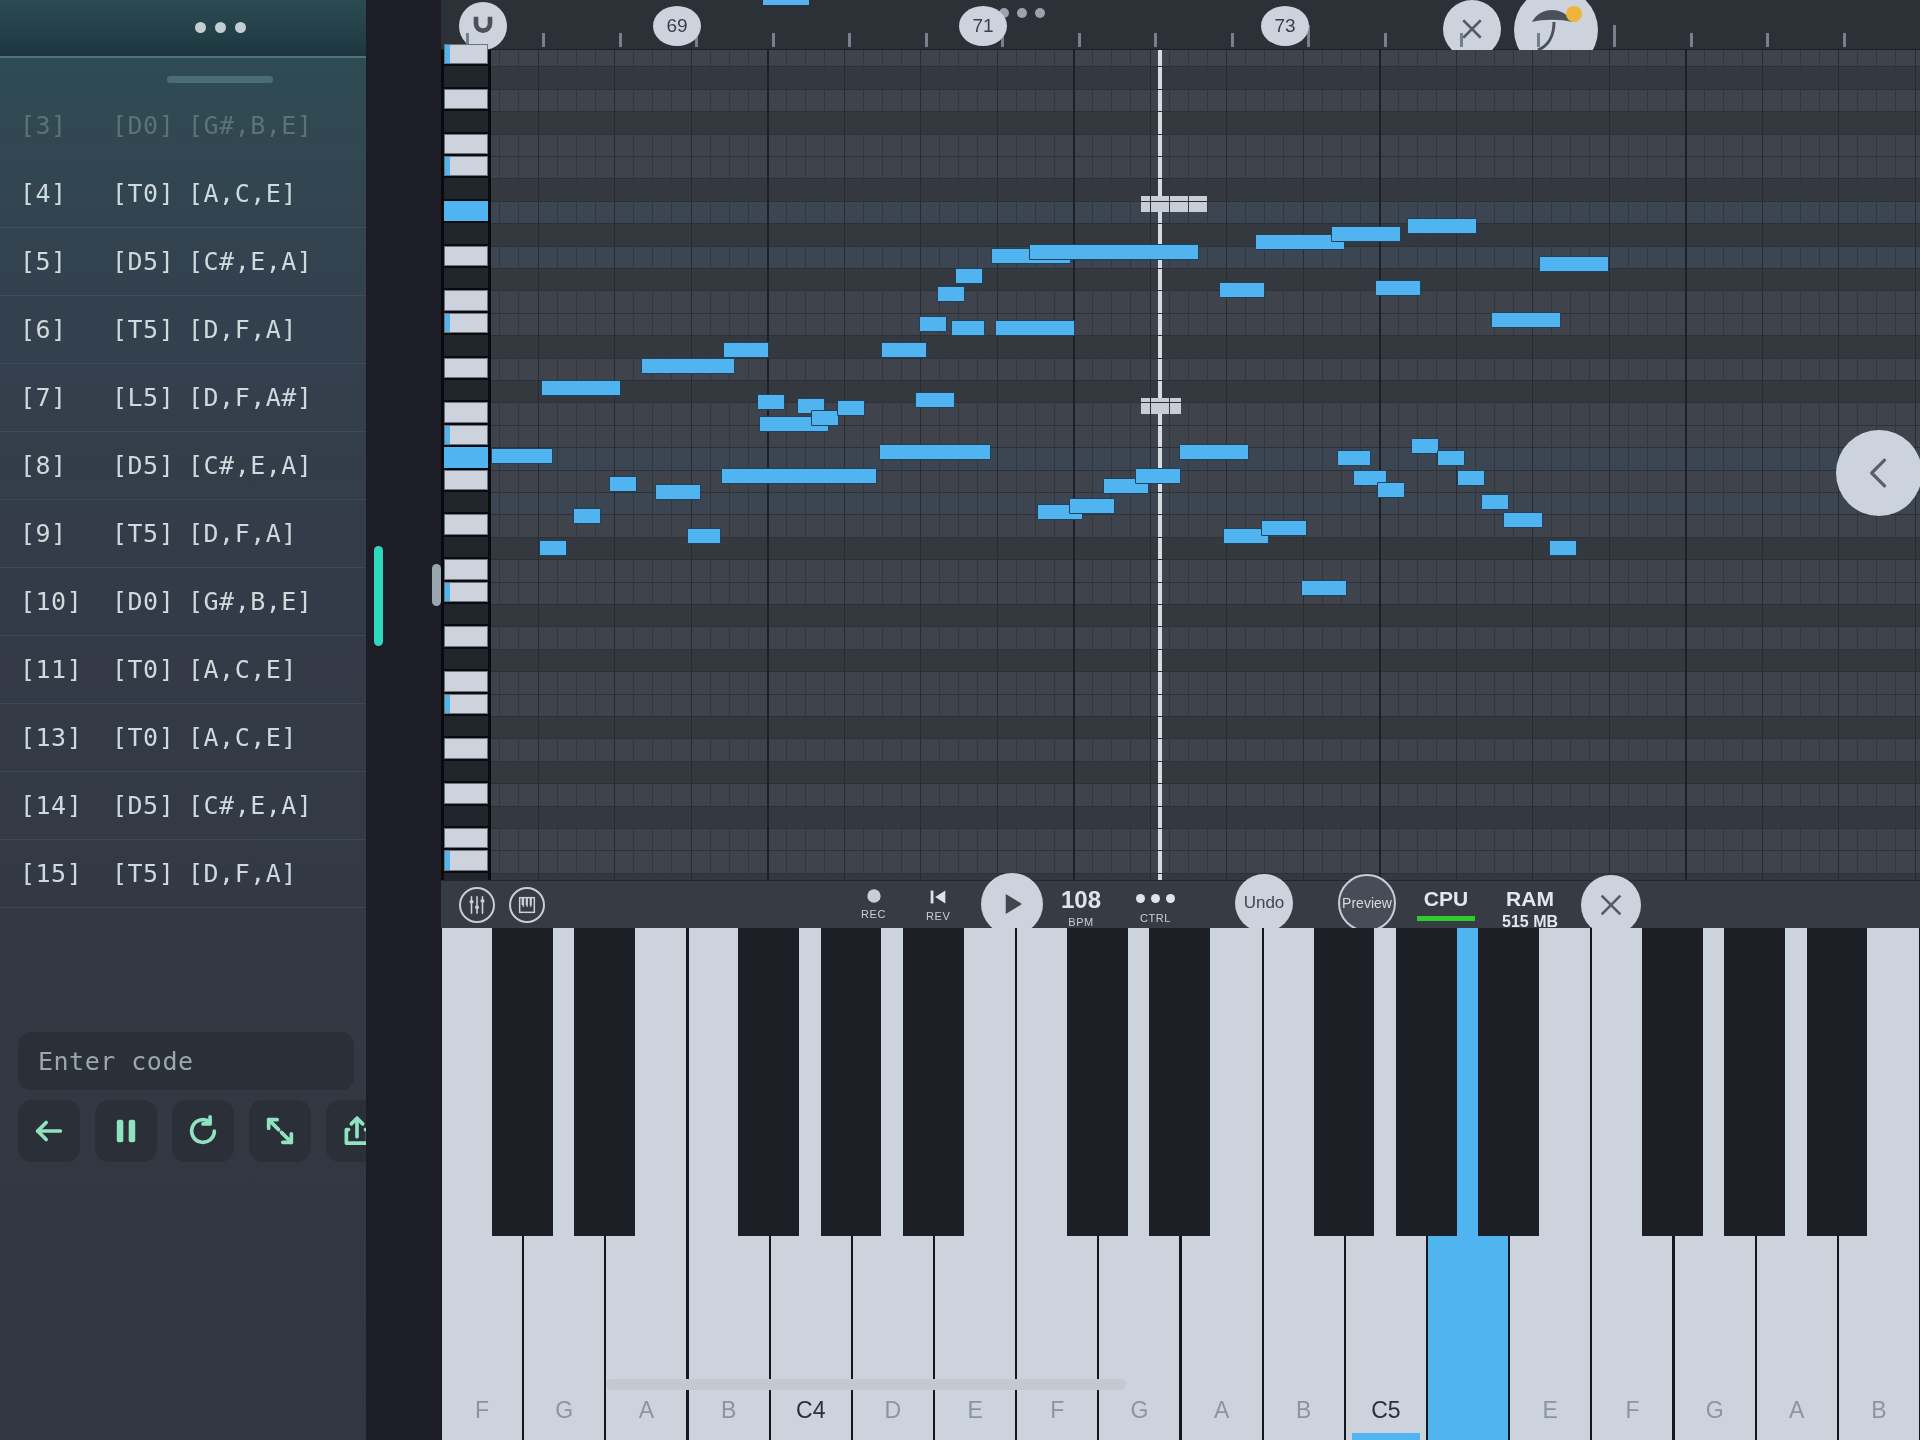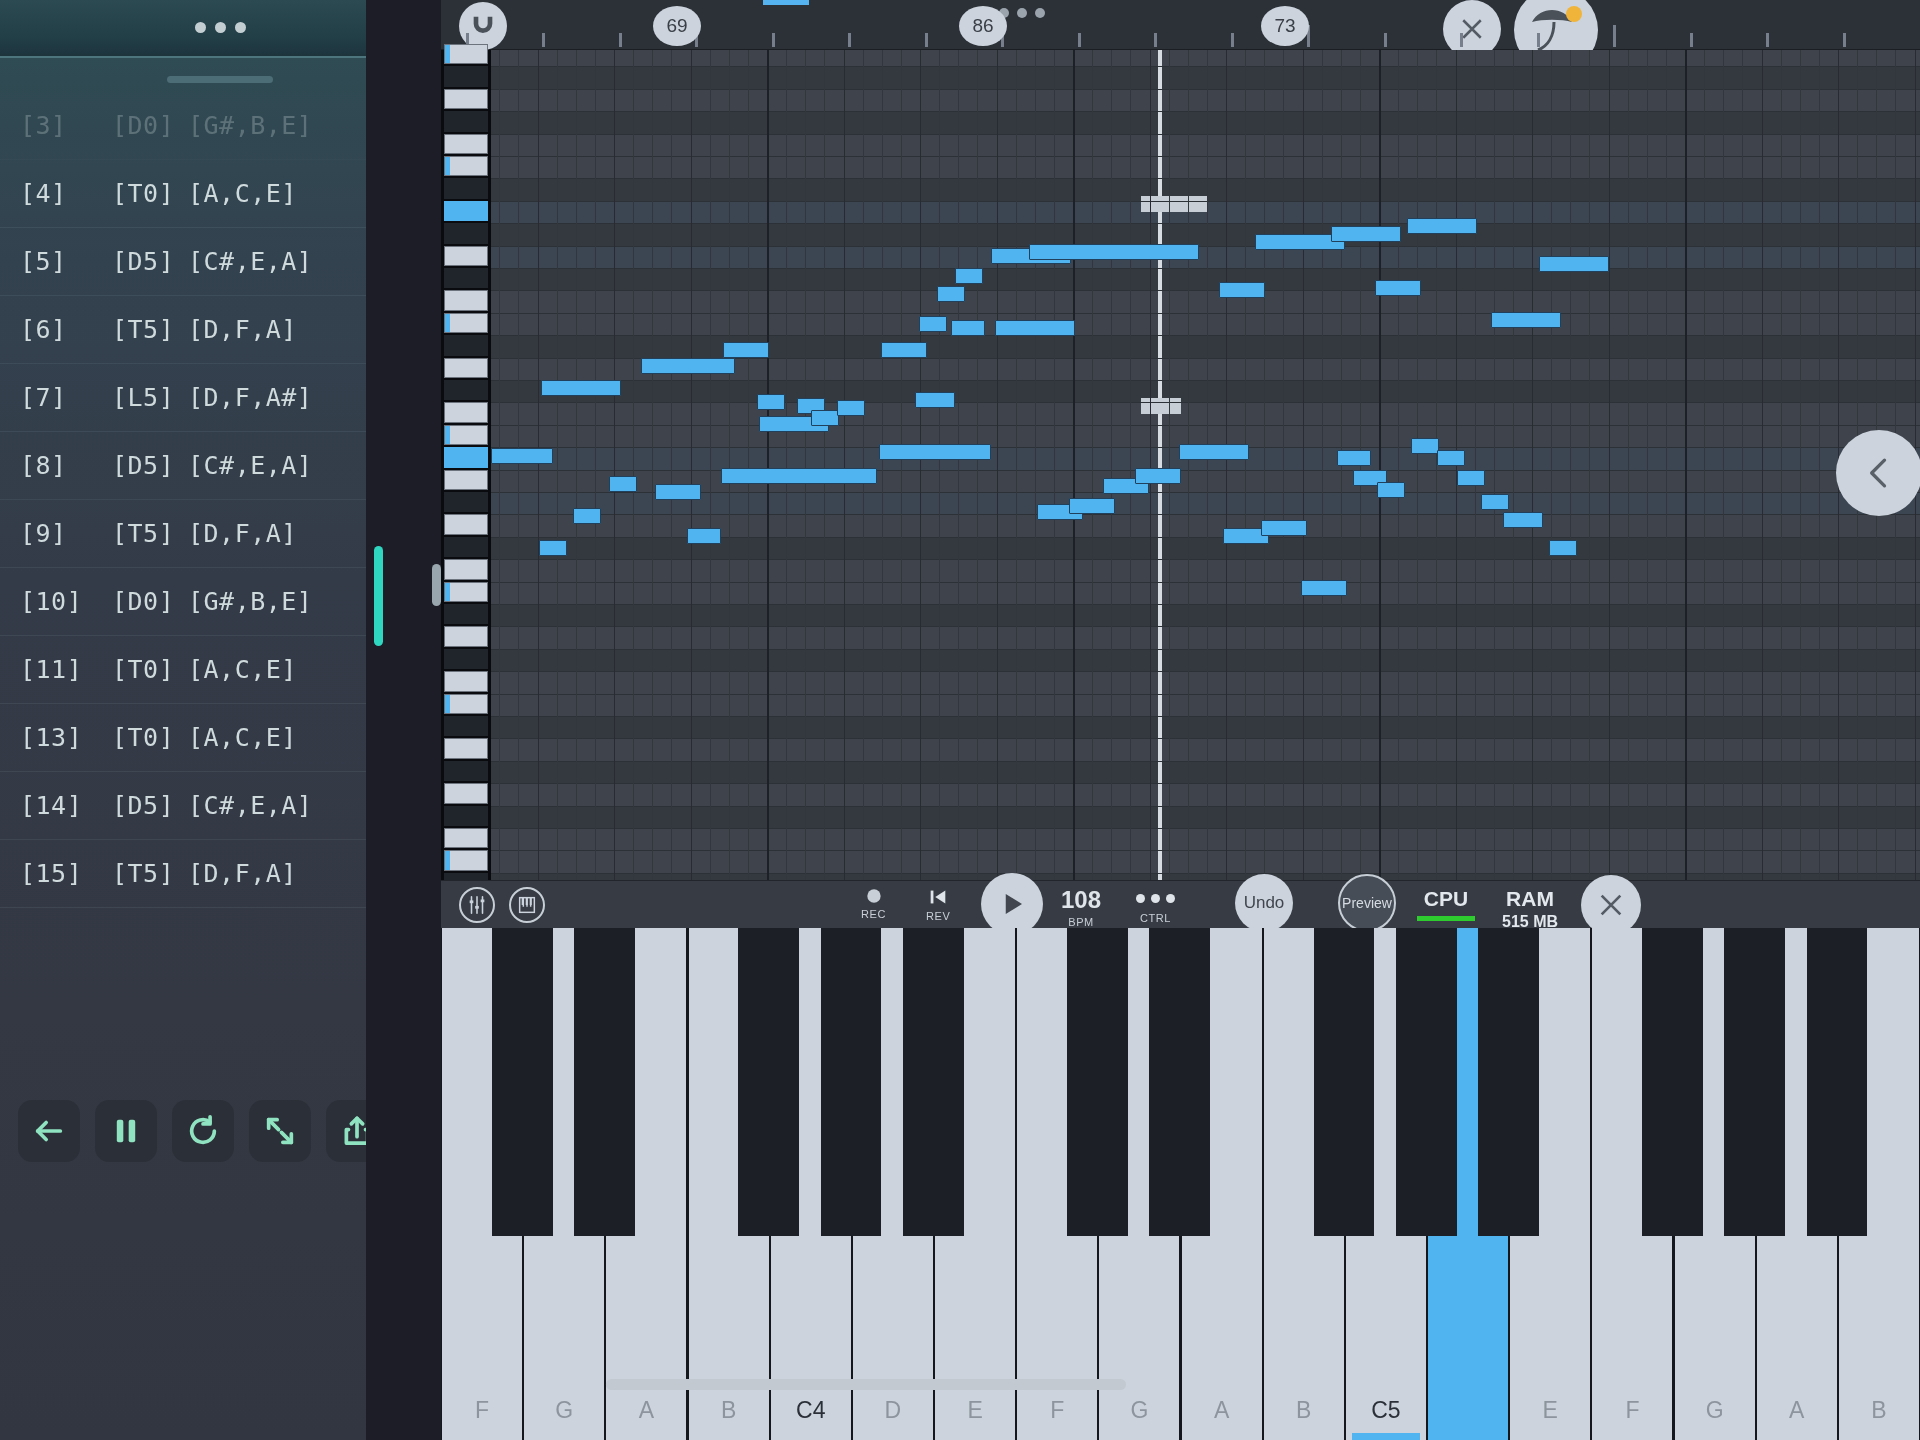--- a/index.html
+++ b/index.html
@@ -271,20 +271,21 @@
           <span class="c-tok">[D5]</span>
           <span class="c-notes">[C#,E,A]</span>
         </div>
         <div class="code-row">
           <span class="c-idx">[15]</span>
           <span class="c-tok">[T5]</span>
           <span class="c-notes">[D,F,A]</span>
         </div>
       </div>
 
+    <div id="code-input">Enter code</div>
 
     <div id="sb-buttons">
       <div class="sb-btn">
         <svg viewBox="0 0 24 24">
           <path d="M20 12H4"></path>
             <path d="M10 6 4 12l6 6"></path>
         </svg>
       </div>
       <div class="sb-btn fillico">
         <svg viewBox="0 0 24 24">
@@ -359,21 +360,21 @@
         <div class="tick" style="left: 789.5px; height: 14px;"></div>
         <div class="tick" style="left: 866px; height: 22px;"></div>
         <div class="tick" style="left: 942.5px; height: 14px;"></div>
         <div class="tick" style="left: 1019px; height: 14px;"></div>
         <div class="tick" style="left: 1095.5px; height: 14px;"></div>
         <div class="tick" style="left: 1172px; height: 22px;"></div>
         <div class="tick" style="left: 1248.5px; height: 14px;"></div>
         <div class="tick" style="left: 1325px; height: 14px;"></div>
         <div class="tick" style="left: 1401.5px; height: 14px;"></div>
         <div class="bar-badge" style="left: 212px;">69</div>
-        <div class="bar-badge" style="left: 518px;">86</div>
+        <div class="bar-badge" style="left: 518px;">71</div>
         <div class="bar-badge" style="left: 820px;">73</div>
       </div>
 
     <div id="key-col">
         <div class="vkey w" style="top: -6px; height: 20.4px;">
           <div class="rootmark"></div>
         </div>
         <div class="vkey b" style="top: 16.4px; height: 20.4px;"></div>
         <div class="vkey w" style="top: 38.8px; height: 20.4px;"></div>
         <div class="vkey b" style="top: 61.2px; height: 20.4px;"></div>

